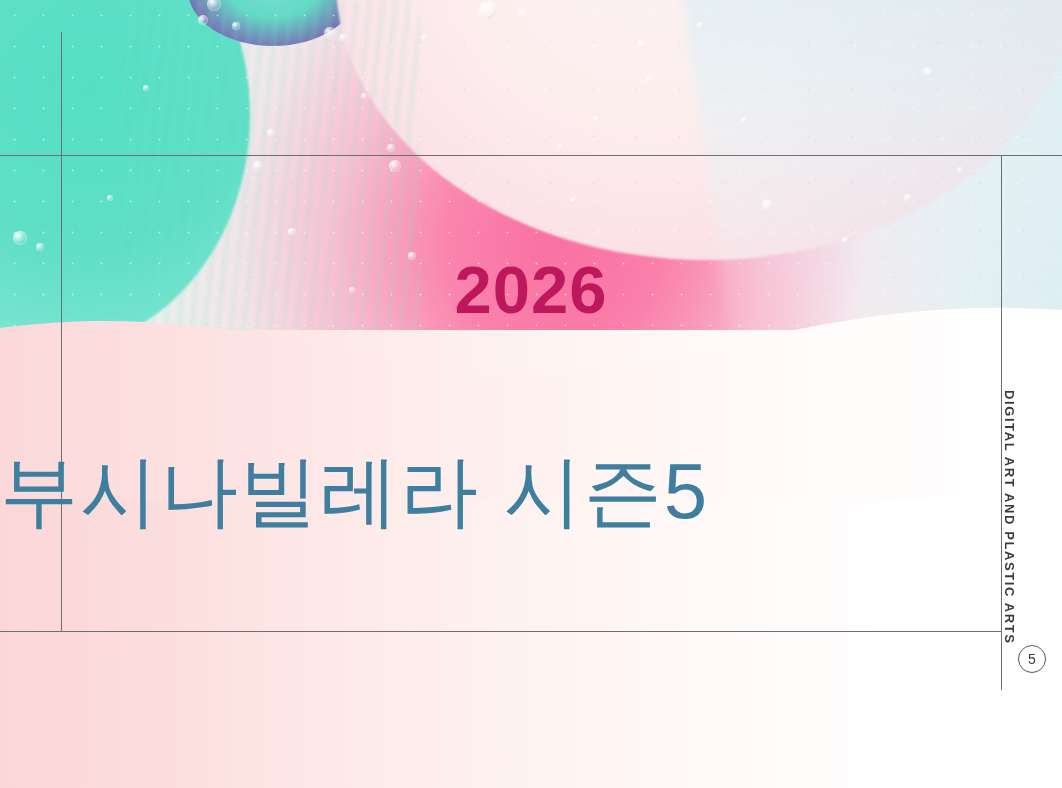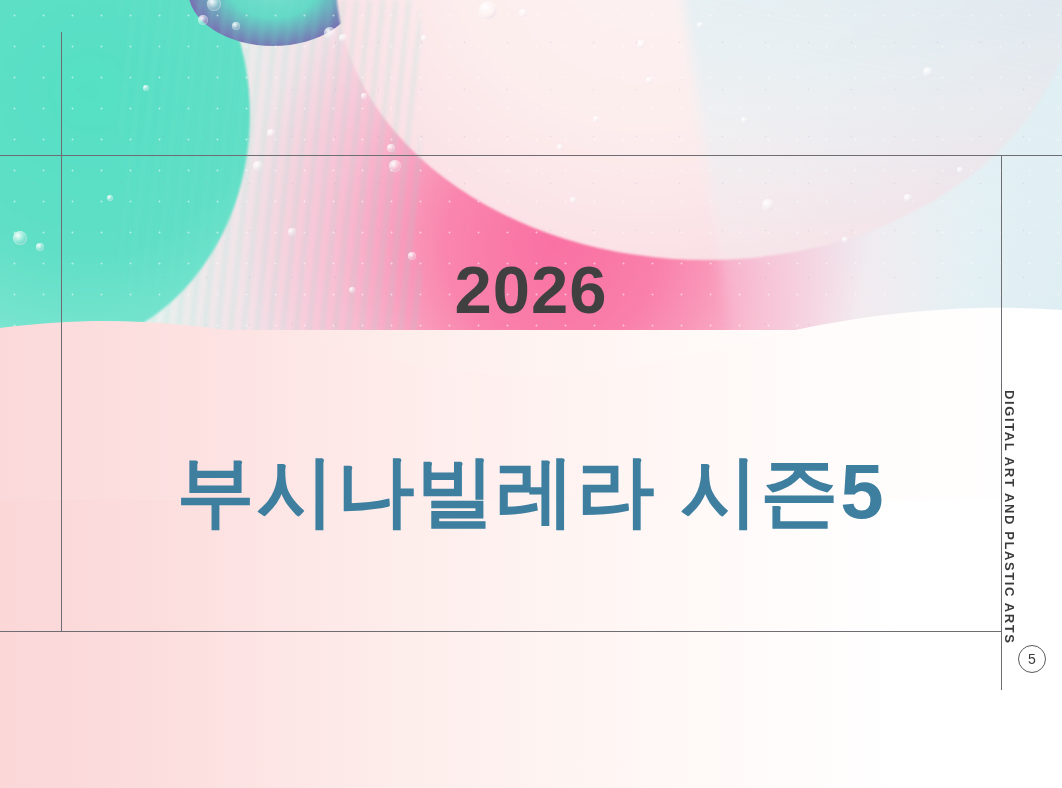--- a/index.html
+++ b/index.html
@@ -120,28 +120,28 @@
   .h-top    { left:0;     top:155px; width:1062px; height:1px; }
   .v-right  { left:1001px;top:155px; width:1px; height:535px; }
   .h-bottom { left:0;     top:631px; width:1001px; height:1px; }
 
   
   .year {
     position:absolute;
     left:0; top:251px; width:1062px;
     text-align:center;
     font-size:67px; font-weight:700; letter-spacing:1px;
-    color:#404040;
+    color:#be185d;
     z-index:8;
   }
   .main-title {
     position:absolute;
     left:0; top:440px; width:1062px;
-    text-align:center;
-    font-size:78px; font-weight:700; letter-spacing:2px;
+    text-align:left;
+    font-size:78px; font-weight:400; letter-spacing:2px;
     color:#3e7fa0;
     z-index:8;
     white-space:nowrap;
   }
   .subtitle {
     position:absolute;
     left:0; top:569px; width:1062px;
     text-align:center;
     font-size:29px; font-weight:700; letter-spacing:.5px;
     color:#4fb498;

